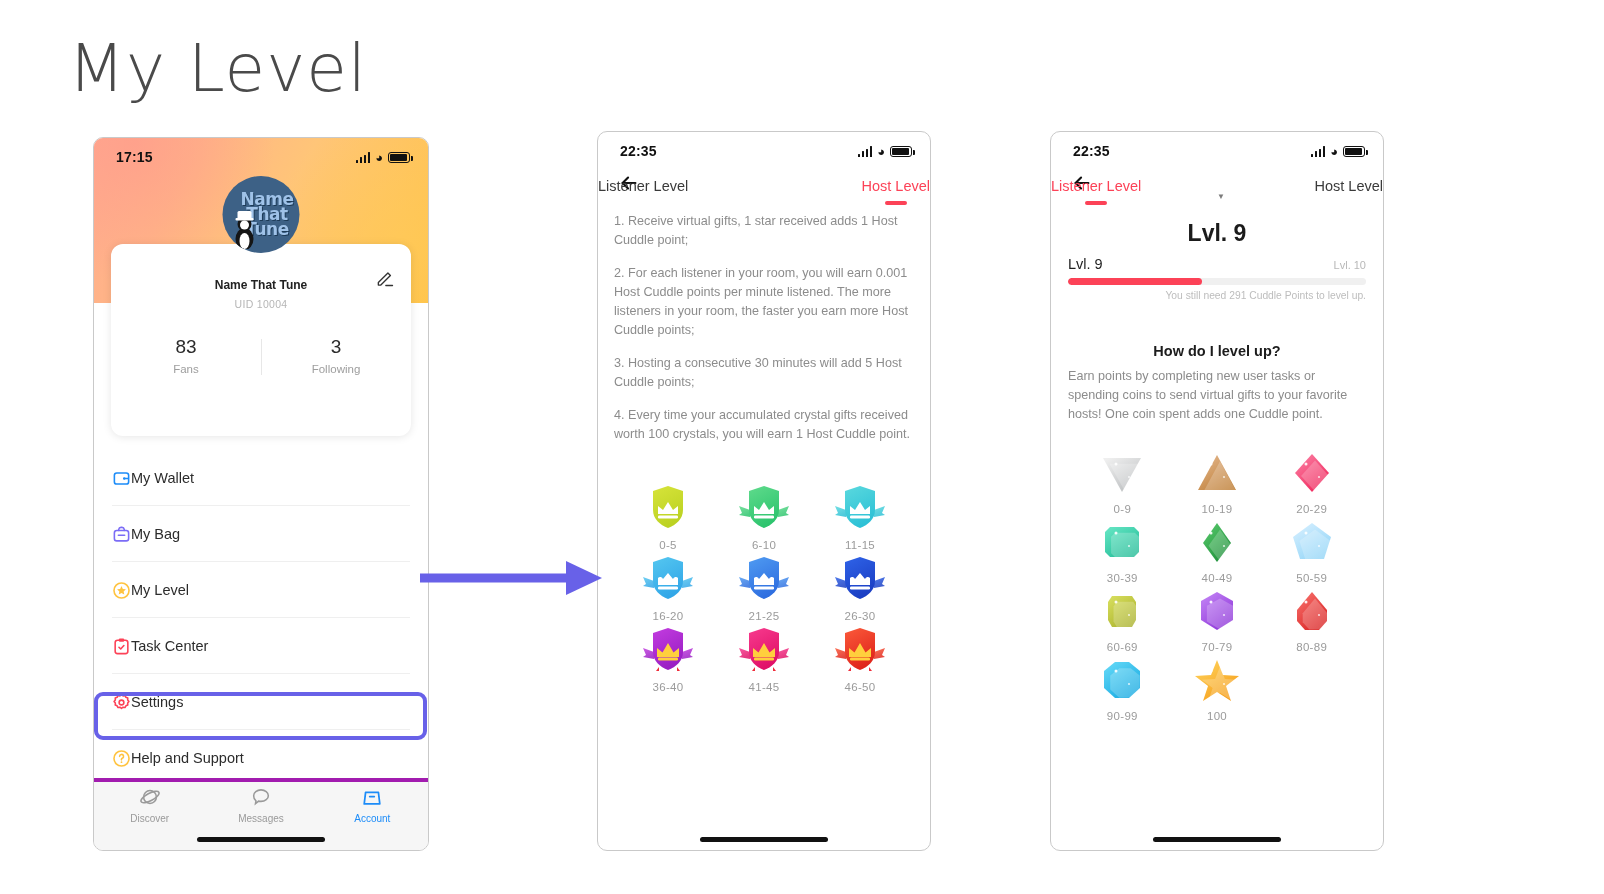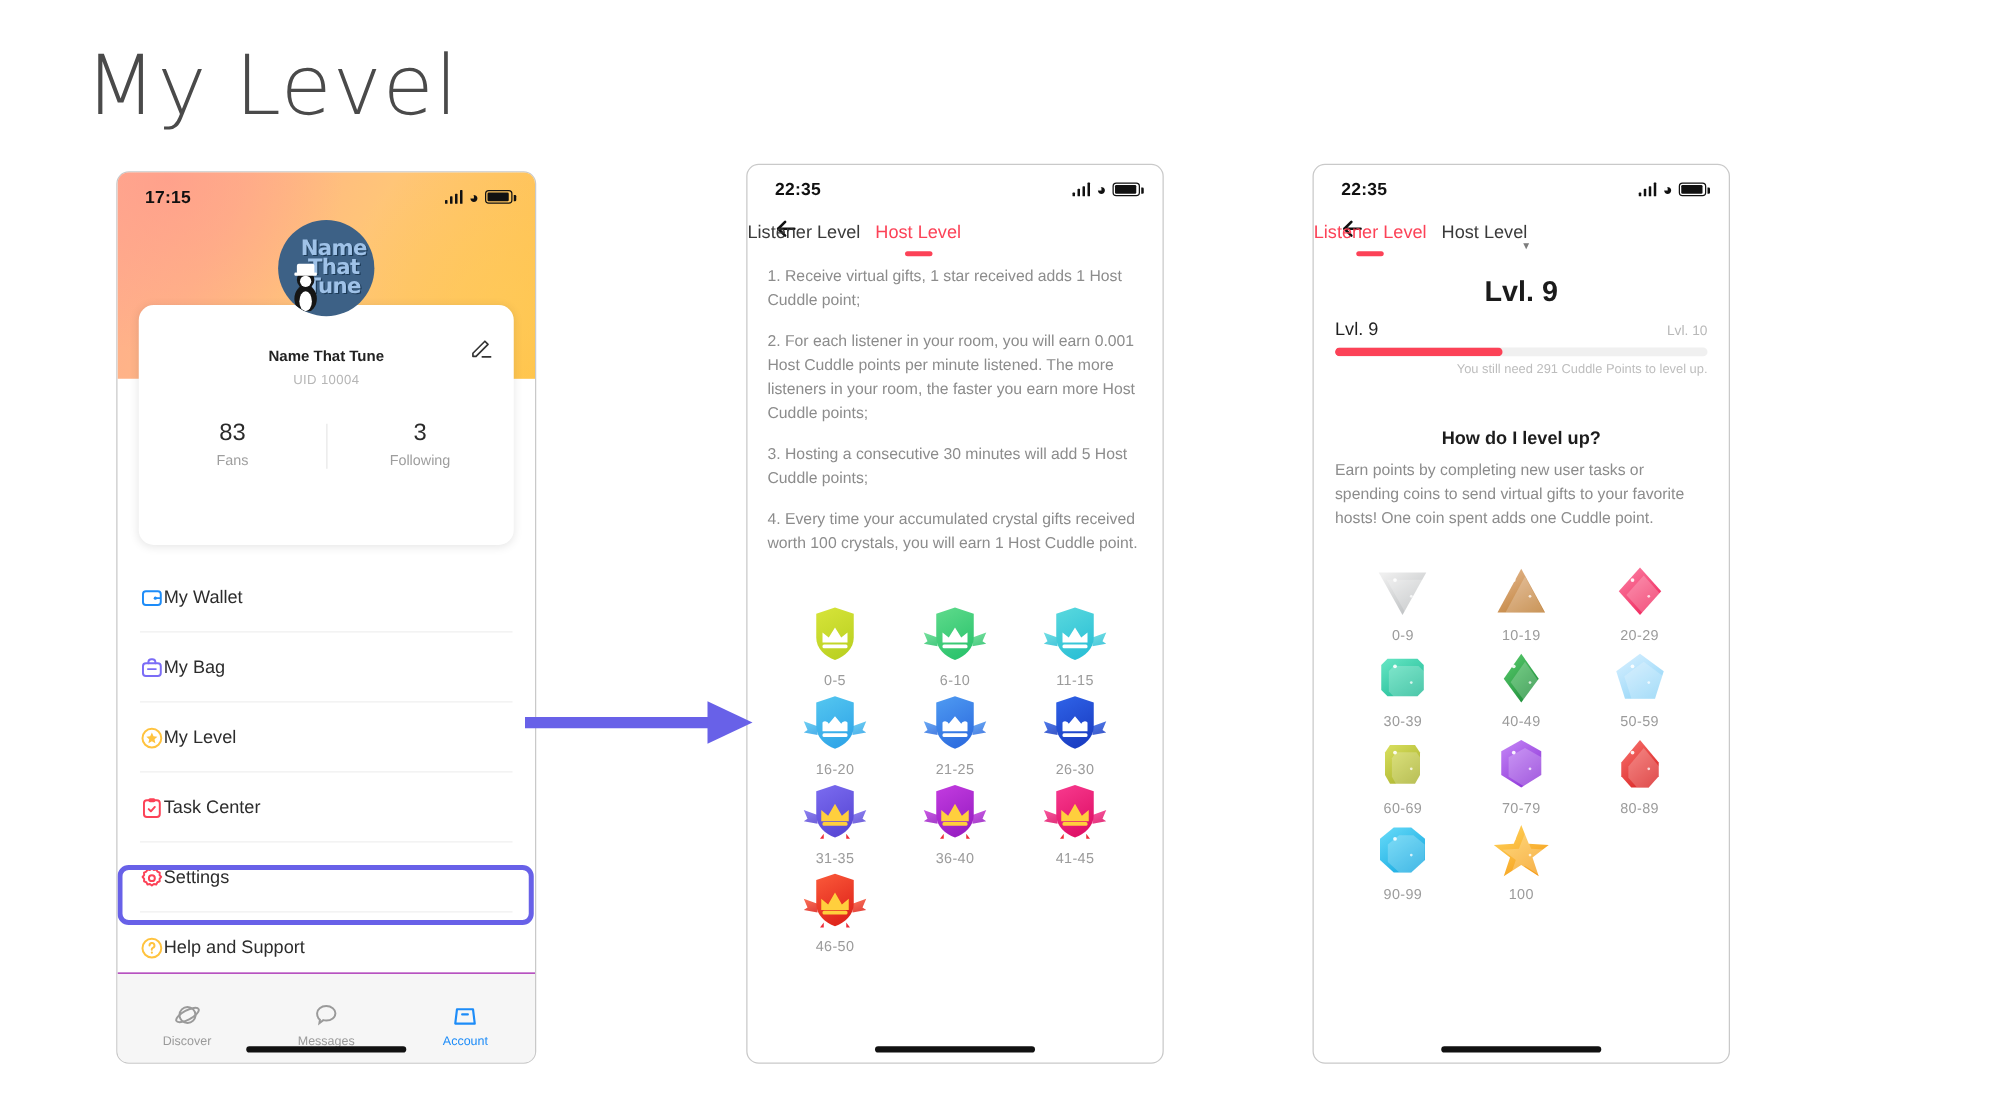--- a/index.html
+++ b/index.html
@@ -117,38 +117,38 @@
   .menu-icon { width: 19px; height: 19px; flex:none; }
 
   .highlight-box {
     position:absolute; left: 0px; top: 554px; width: 333px; height: 48px;
     border: 4px solid #6861e8; border-radius: 9px; z-index: 9;
     pointer-events:none;
   }
 
   .tabbar {
     position:absolute; left:0; right:0; bottom: 0; height: 72px;
-    background:#f6f6f6; display:flex; align-items:flex-start; padding-top: 22px;
-    border-top: 1px solid #a21caf;
+    background:#f6f6f6; display:flex; align-items:flex-start; padding-top: 4px;
+    border-top: 4px solid #a21caf;
   }
   .tabitem { flex:1; text-align:center; }
   .tabitem .ti { height: 22px; display:flex; align-items:center; justify-content:center; }
   .tabitem .tl { font-size: 10px; color:#9a9a9a; margin-top: 5px; display:block;}
   .tabitem.active .tl { color:#1d8cf8; }
   .home-ind {
     position:absolute; left:50%; transform:translateX(-50%); bottom: 8px;
     width: 128px; height: 5px; background:#111; border-radius: 3px;
   }
 
   
   .navbar {
     display:flex; align-items:center; padding: 9px 0 0 0; position:relative; height: 42px;
   }
   .back-arrow { position:absolute; left: 20px; top: 10px; width: 22px; height:22px; color:#111; }
-  .nav-tabs { width:100%; display:flex; justify-content:flex-start; gap: 12px; }
+  .nav-tabs { width:100%; display:flex; justify-content:space-between; gap: 33px; }
   .nav-tab { font-size: 14.5px; color:#3a3a3a; position:relative; padding-bottom: 4px; }
   .nav-tab.active { color:#fc4257; }
   .nav-tab.active::after {
     content:""; position:absolute; left:50%; transform:translateX(-50%);
     bottom: -7px; width: 22px; height: 3.5px; background:#fc4257; border-radius:2px;
   }
   .caret-mark {
     position:absolute; font-size: 8px; color:#7c7c7c;
   }
 
@@ -487,42 +487,20 @@
         <rect x="16" y="33.5" width="20" height="3" rx="1.2" fill="#ffffff"></rect>
 
       </svg>
     </div>
     <div class="badge-lbl">26-30</div>
       </div>
       <div class="badge-cell">
     <div class="badge-art">
       <svg width="52" height="50" viewBox="0 0 52 50">
         <defs>
-              <linearGradient id="bg6" x1="0" y1="0" x2="0.4" y2="1">
-          <stop offset="0" stop-color="#7b6cf0"></stop>
-                <stop offset="1" stop-color="#5a49d6"></stop>
-        </linearGradient>
-            </defs>
-
-    <path d="M12 28 L1 24 L4 31 L1 33 L12 35 Z" fill="url(#bg6)" opacity=".85"></path>
-    <path d="M40 28 L51 24 L48 31 L51 33 L40 35 Z" fill="url(#bg6)" opacity=".85"></path>
-        <path d="M26 4 L41 9 L41 28 C41 37 34 43 26 46 C18 43 11 37 11 28 L11 9 Z" fill="url(#bg6)"></path>
-        <path d="M15 33 L15 24 L20.5 28.5 L26 19 L31.5 28.5 L37 24 L37 33 Z" fill="#ffcf3d"></path>
-        <rect x="16" y="33.5" width="20" height="3" rx="1.2" fill="#ffcf3d"></rect>
-
-    <path d="M17 43 l-3 4 3 0 z" fill="#ef2d3a"></path>
-            <path d="M35 43 l3 4 -3 0 z" fill="#ef2d3a"></path>
-      </svg>
-    </div>
-    <div class="badge-lbl">31-35</div>
-      </div>
-      <div class="badge-cell">
-    <div class="badge-art">
-      <svg width="52" height="50" viewBox="0 0 52 50">
-        <defs>
               <linearGradient id="bg7" x1="0" y1="0" x2="0.4" y2="1">
           <stop offset="0" stop-color="#c33ce0"></stop>
                 <stop offset="1" stop-color="#9a1fc4"></stop>
         </linearGradient>
             </defs>
 
     <path d="M12 28 L1 24 L4 31 L1 33 L12 35 Z" fill="url(#bg7)" opacity=".85"></path>
     <path d="M40 28 L51 24 L48 31 L51 33 L40 35 Z" fill="url(#bg7)" opacity=".85"></path>
         <path d="M26 4 L41 9 L41 28 C41 37 34 43 26 46 C18 43 11 37 11 28 L11 9 Z" fill="url(#bg7)"></path>
         <path d="M15 33 L15 24 L20.5 28.5 L26 19 L31.5 28.5 L37 24 L37 33 Z" fill="#ffcf3d"></path>

